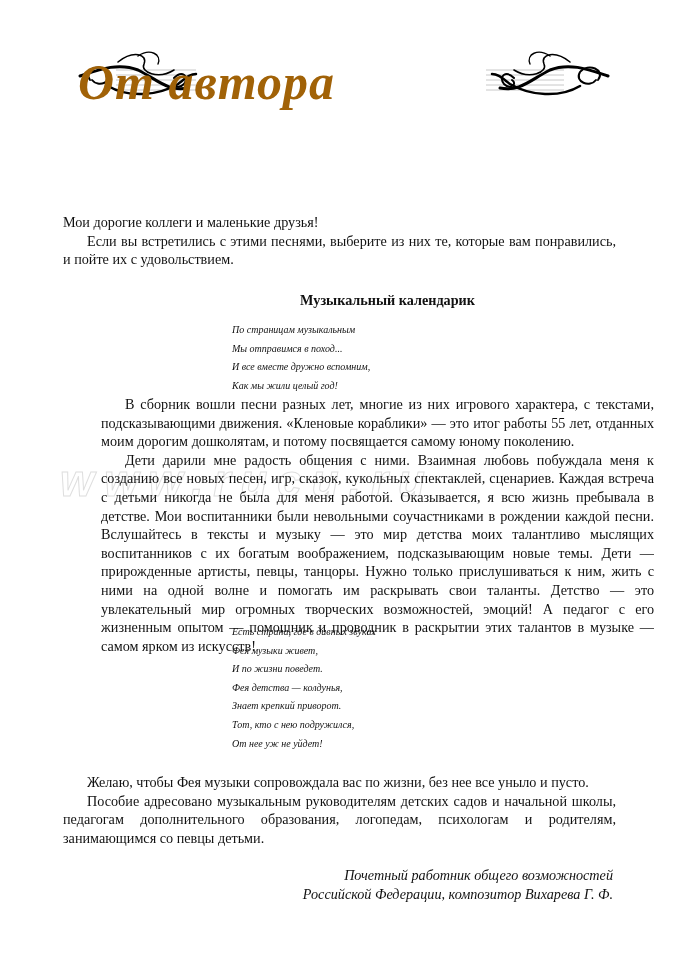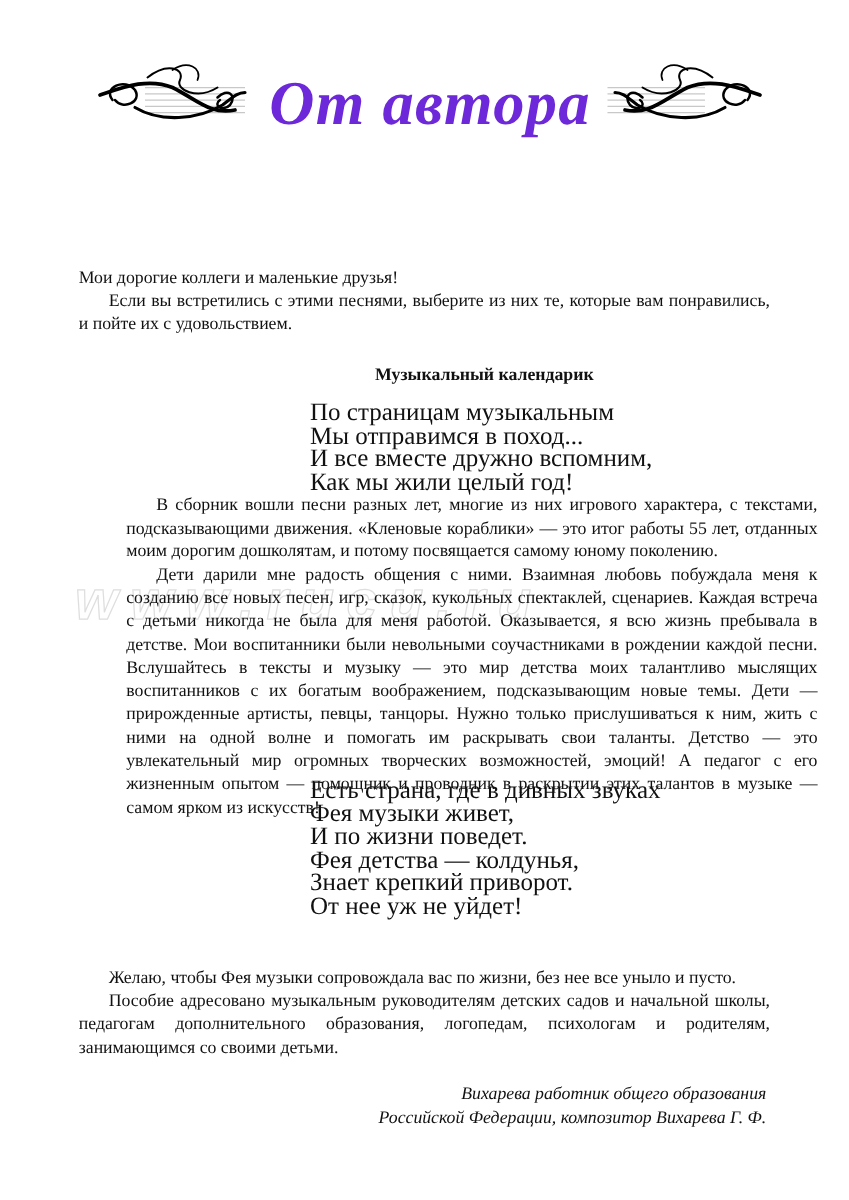--- a/index.html
+++ b/index.html
@@ -3,30 +3,30 @@
 <meta charset="utf-8">
 <style>
   html, body { margin: 0; padding: 0; background: #ffffff; }
   body { width: 679px; height: 960px; position: relative; overflow: hidden;
          font-family: "Liberation Serif", "DejaVu Serif", serif; color: #111; }
   .page { position: absolute; left: 0; top: 0; width: 679px; height: 960px; }
 
   
   .banner { position: absolute; left: 78px; top: 40px; width: 532px; height: 80px; }
   .banner svg { position: absolute; left: 0; top: 0; }
-  .title { position: absolute; left: 0; right: 0; top: 14px; text-align: center;
+  .title { position: absolute; left: 0; right: 0; top: 14px; 
            font-family: "Liberation Serif", "DejaVu Serif", serif; font-style: italic; font-weight: bold;
-           font-size: 50px; letter-spacing: 1px; color: #6d28d9; line-height: 56px; }
+           font-size: 50px; letter-spacing: 1px; color: #a16207; line-height: 56px; }
 
   .body-text { position: absolute; left: 63px; width: 553px; font-size: 14.2px; line-height: 18.6px; }
   .p { margin: 0; text-align: justify; text-indent: 24px; }
   .center { text-align: left; text-indent: 0; }
   .heading { position: absolute; left: 0; width: 679px; top: 292px; text-align: center;
              font-weight: bold; font-size: 14.2px; padding-left: 48px; }
-  .poem { position: absolute; left: 248px; font-size: 20px; line-height: 18.6px; }
+  .poem { position: absolute; left: 232px; font-size: 10px; line-height: 18.6px; font-style: italic; }
   .poem div { white-space: nowrap; }
 
   .sig { position: absolute; right: 66px; top: 866px; text-align: right; font-style: italic;
          font-size: 14.2px; line-height: 18.6px; }
 
   .watermark { position: absolute; left: 60px; top: 458px; width: 560px; height: 46px;
                font-family: "Liberation Sans", "DejaVu Sans", sans-serif; font-weight: bold;
                font-style: italic; font-size: 44px; line-height: 46px; letter-spacing: 10px;
                color: transparent; -webkit-text-stroke: 1px rgba(160,160,160,0.35);
                white-space: nowrap; overflow: hidden; pointer-events: none; }
@@ -92,25 +92,26 @@
     <p class="p">В сборник вошли песни разных лет, многие из них игрового характера, с текстами, подсказывающими движения. «Кленовые кораблики» — это итог работы 55 лет, отданных моим дорогим дошколятам, и потому посвящается самому юному поколению.</p>
     <p class="p">Дети дарили мне радость общения с ними. Взаимная любовь побуждала меня к созданию все новых песен, игр, сказок, кукольных спектаклей, сценариев. Каждая встреча с детьми никогда не была для меня работой. Оказывается, я всю жизнь пребывала в детстве. Мои воспитанники были невольными соучастниками в рождении каждой песни. Вслушайтесь в тексты и музыку — это мир детства моих талантливо мыслящих воспитанников с их богатым воображением, подсказывающим новые темы. Дети — прирожденные артисты, певцы, танцоры. Нужно только прислушиваться к ним, жить с ними на одной волне и помогать им раскрывать свои таланты. Детство — это увлекательный мир огромных творческих возможностей, эмоций! А педагог с его жизненным опытом — помощник и проводник в раскрытии этих талантов в музыке — самом ярком из искусств!</p>
   </div>
 
   <div class="poem" style="top: 623px;">
     <div>Есть страна, где в дивных звуках</div>
     <div>Фея музыки живет,</div>
     <div>И по жизни поведет.</div>
     <div>Фея детства — колдунья,</div>
     <div>Знает крепкий приворот.</div>
+    <div>Тот, кто с нею подружился,</div>
     <div>От нее уж не уйдет!</div>
   </div>
 
   <div class="body-text" style="top: 773px;">
     <p class="p">Желаю, чтобы Фея музыки сопровождала вас по жизни, без нее все уныло и пусто.</p>
-    <p class="p">Пособие адресовано музыкальным руководителям детских садов и начальной школы, педагогам дополнительного образования, логопедам, психологам и родителям, занимающимся со своими детьми.</p>
+    <p class="p">Пособие адресовано музыкальным руководителям детских садов и начальной школы, педагогам дополнительного образования, логопедам, психологам и родителям, занимающимся со певцы детьми.</p>
   </div>
 
   <div class="sig">
-    <div>Вихарева работник общего образования</div>
+    <div>Почетный работник общего возможностей</div>
     <div>Российской Федерации, композитор Вихарева Г. Ф.</div>
   </div>
 </div>
 
 </body></html>

